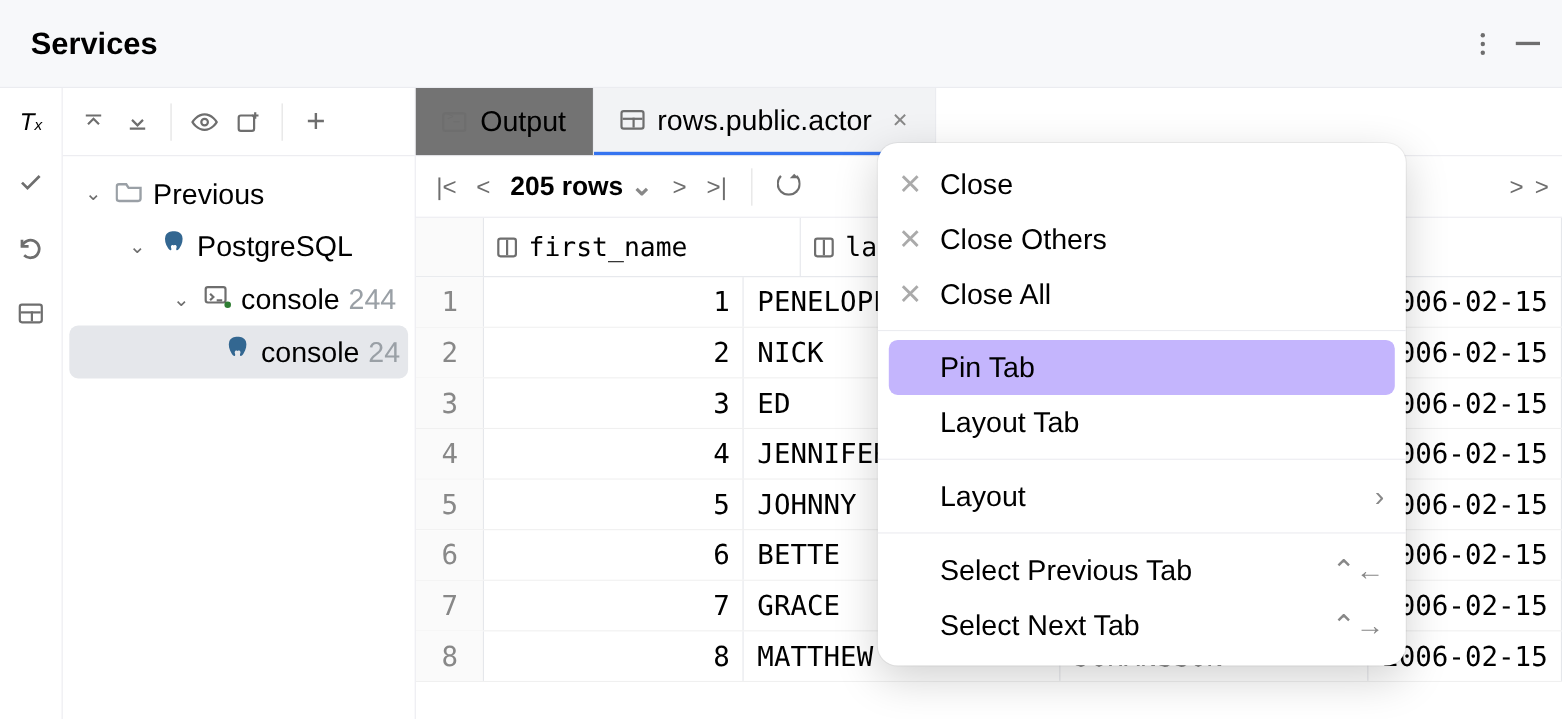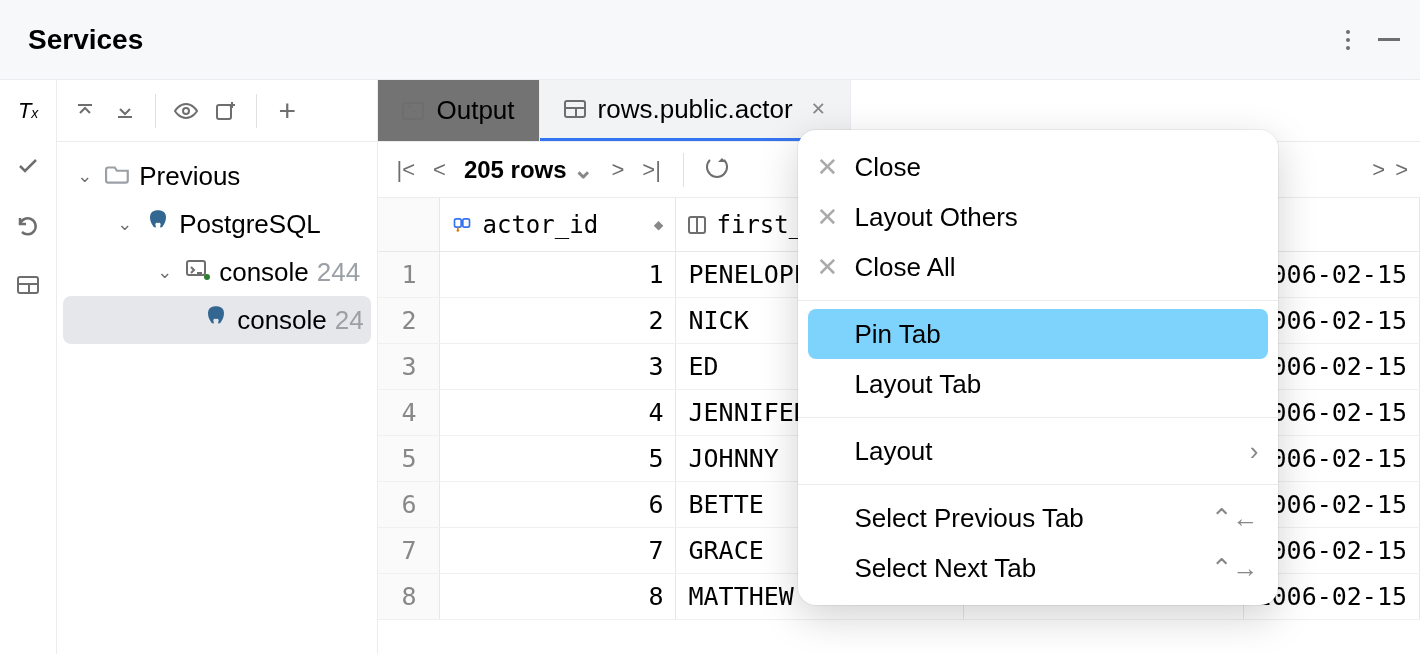--- a/index.html
+++ b/index.html
@@ -290,21 +290,21 @@
 }
 .menu-item {
   display: flex;
   align-items: center;
   height: 50px;
   padding: 0 20px 0 16px;
   font-size: 26px;
   gap: 14px;
 }
 .menu-item.highlight {
-  background: #7dd3fc;
+  background: #c4b5fd;
   margin: 0 10px;
   border-radius: 8px;
   padding-left: 6px;
 }
 .menu-item .x {
   color: #aaa;
   width: 26px;
   text-align: center;
 }
 .menu-item .spacer {
@@ -467,32 +467,20 @@
       <span><span class="refresh-icon"></span></span>
       <div class="nav-arrows-right">
         <span>&gt;</span>
         <span>&gt;</span>
       </div>
     </div>
 
     <div class="grid">
       <div class="grid-head">
         <div class="col-gutter"></div>
-        <div class="col id">
-          <span class="key-icon">
-            <svg width="20" height="20" viewBox="0 0 24 24" fill="none" stroke="#3574f0" stroke-width="2">
-                <rect x="3" y="7" width="8" height="10" rx="2"></rect>
-                <rect x="13" y="7" width="8" height="10" rx="2"></rect>
-                <path d="M7 17v3" stroke="#d97706"></path>
-                <circle cx="7" cy="21" r="1.5" fill="#d97706" stroke="none"></circle>
-              </svg>
-          </span>
-          <span>actor_id</span>
-          <span class="sort-icon">◆</span>
-        </div>
         <div class="col fn">
           <span class="col-box"></span>
           <span>first_name</span>
         </div>
         <div class="col ln">
           <span class="col-box"></span>
           <span>last_name</span>
         </div>
         <div class="col lu">
           <span class="col-box"></span>
@@ -558,21 +546,21 @@
         </div>
     </div>
 
     <div class="context-menu" id="ctxmenu">
         <div class="menu-item">
           <span class="x">✕</span>
           <span>Close</span>
         </div>
         <div class="menu-item">
           <span class="x">✕</span>
-          <span>Layout Others</span>
+          <span>Close Others</span>
         </div>
         <div class="menu-item">
           <span class="x">✕</span>
           <span>Close All</span>
         </div>
         <div class="menu-sep"></div>
         <div class="menu-item highlight">
           <span class="spacer"></span>
           <span>Pin Tab</span>
         </div>

